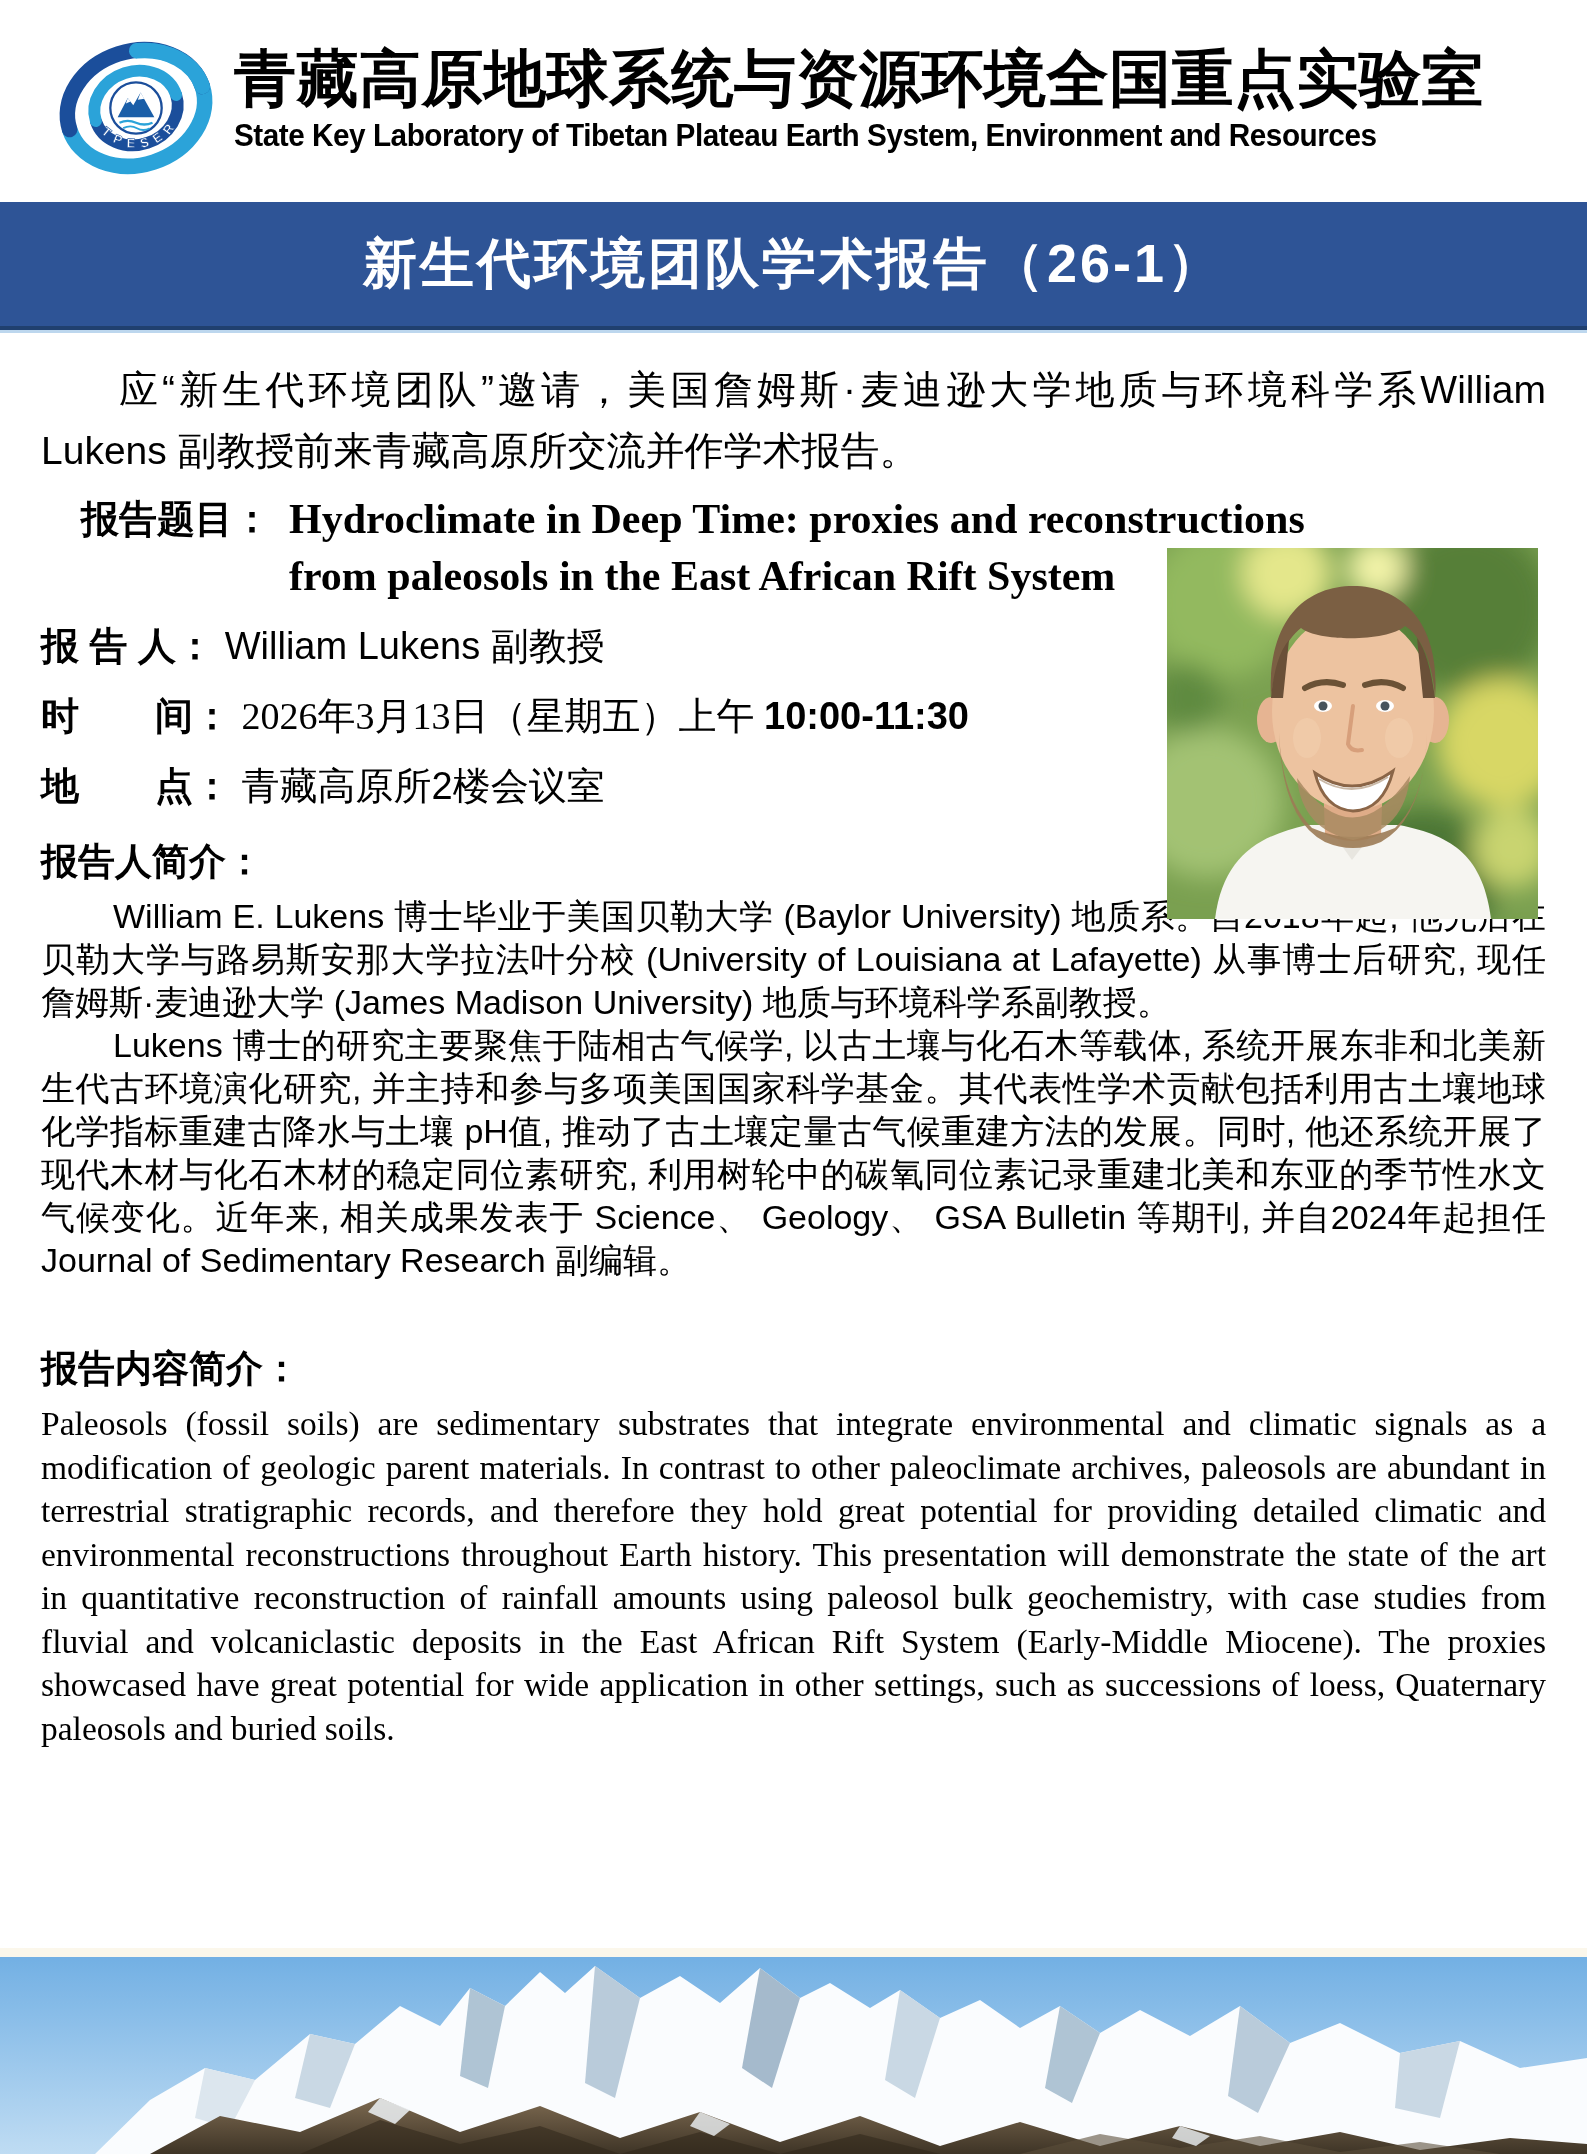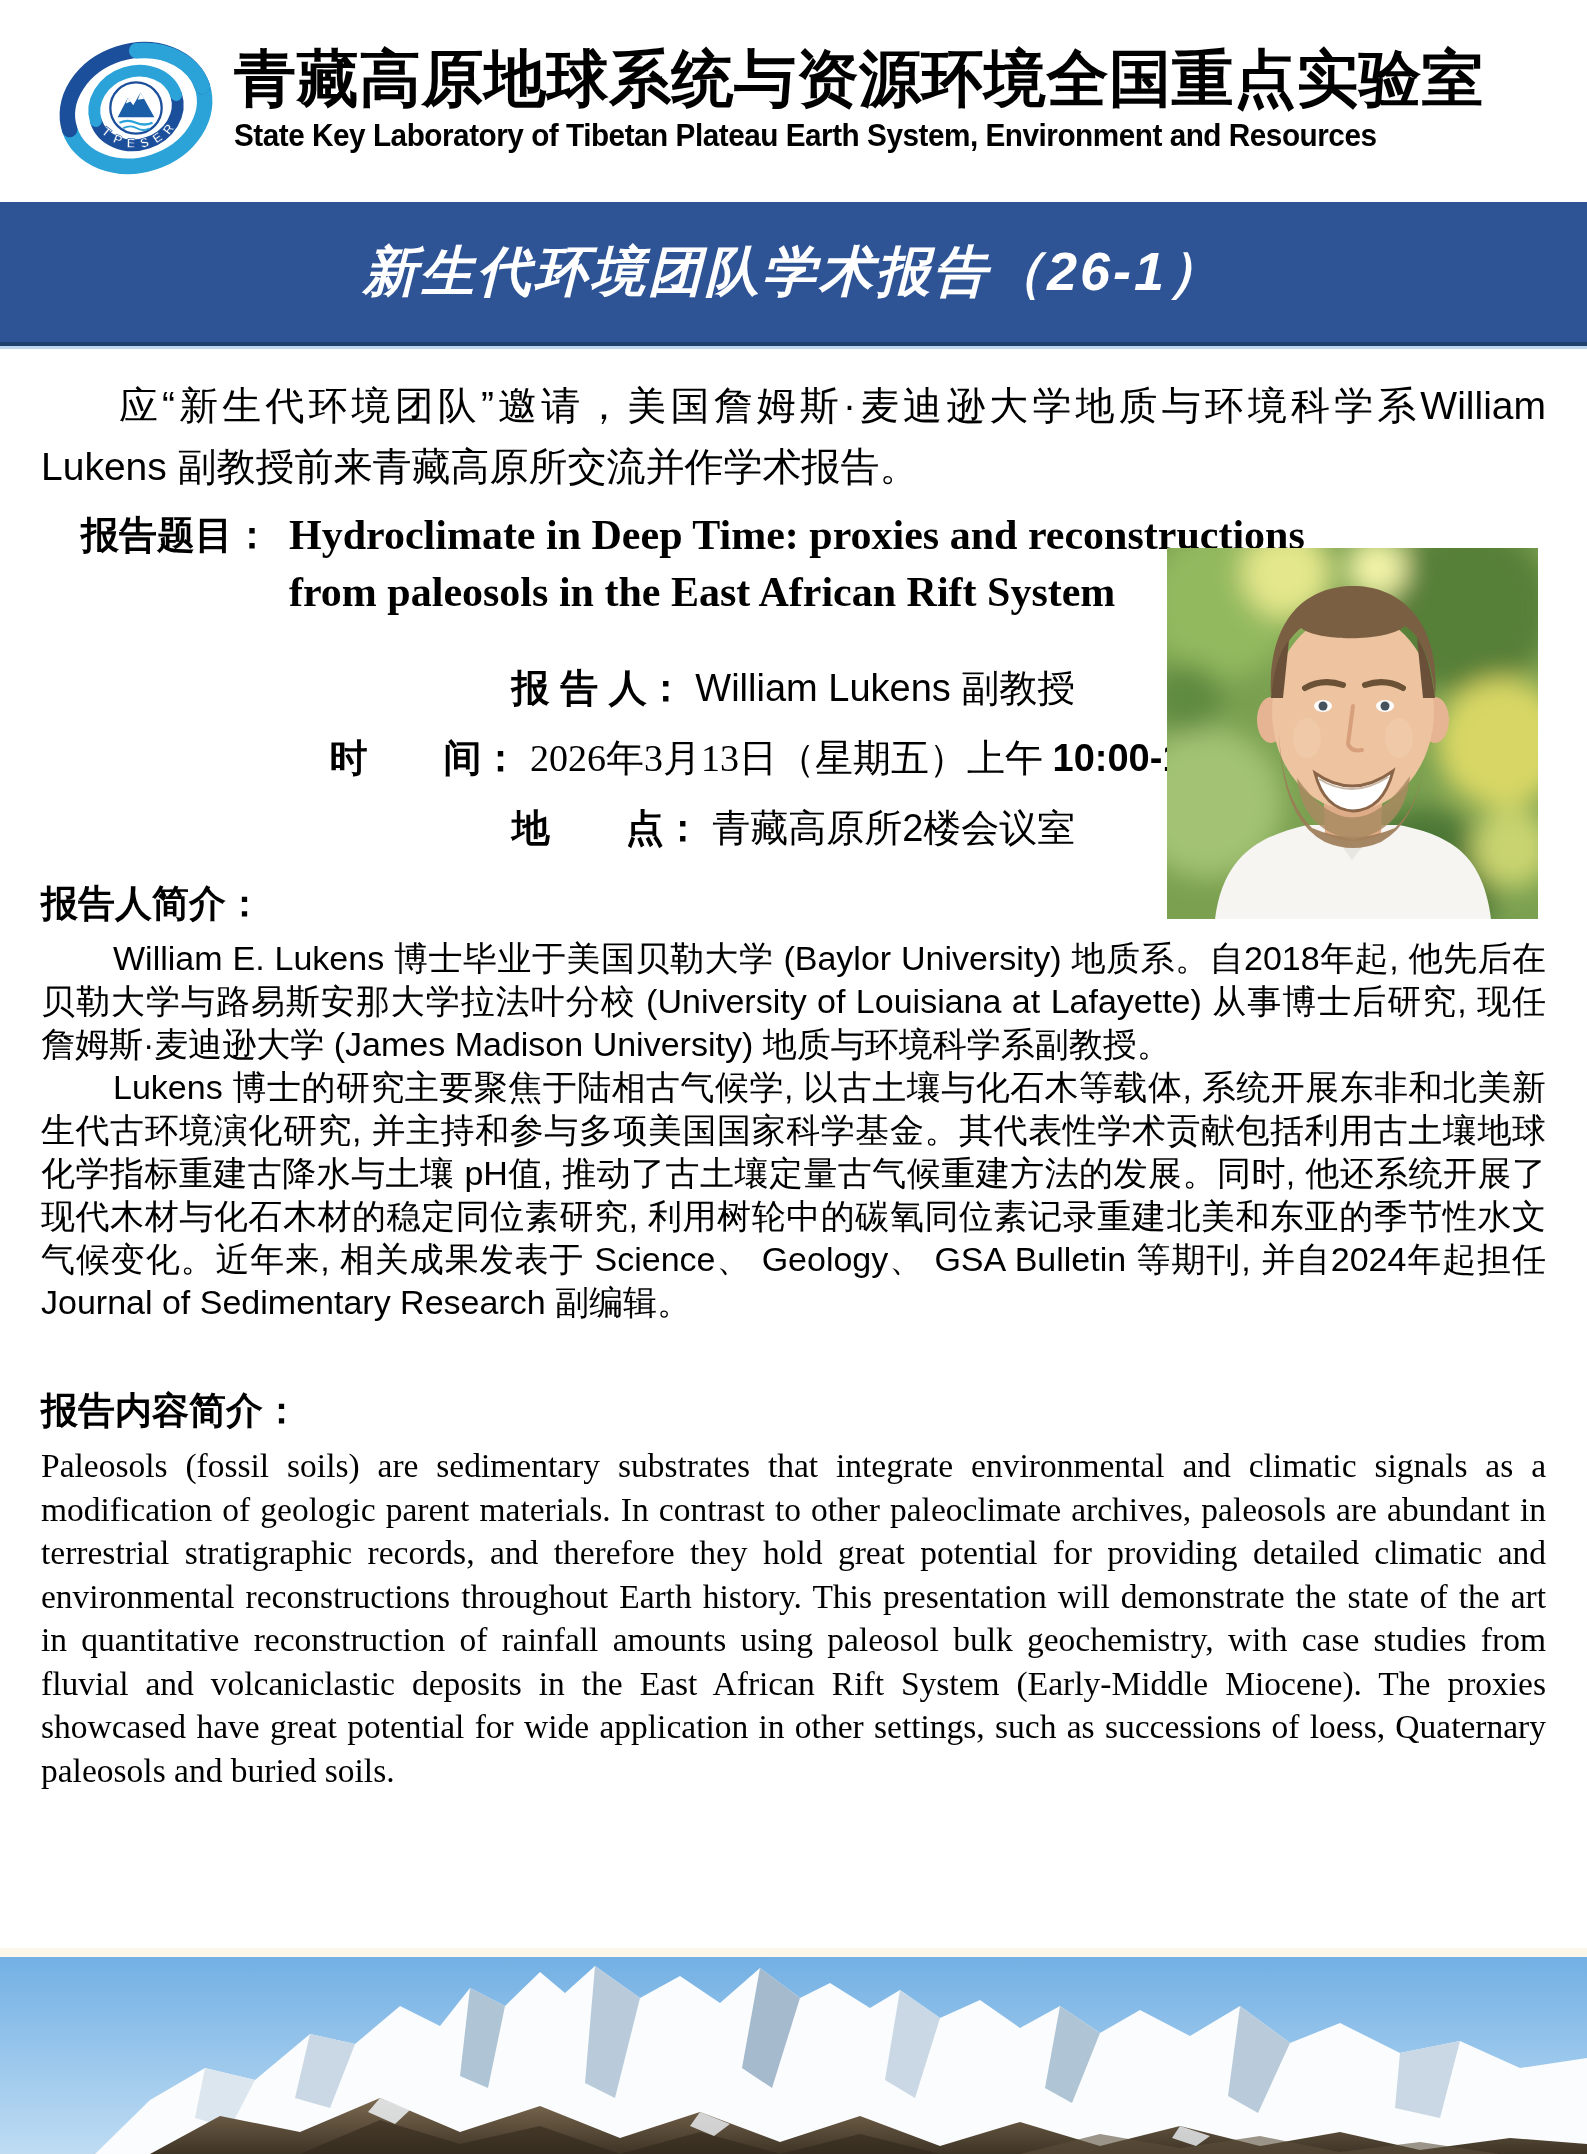--- a/index.html
+++ b/index.html
@@ -14,36 +14,36 @@
   
   .header { display:flex; align-items:flex-start; padding:30px 36px 0 44px; }
   .logo { flex:0 0 auto; }
   .logo svg { width:184px; height:156px; display:block; }
   .header-titles { margin-left:6px; padding-top:10px; min-width:0; }
   .title-zh { font-size:62px; font-weight:900; line-height:1.25; white-space:nowrap; letter-spacing:0.5px; }
   .title-en { font-size:30.5px; font-weight:700; white-space:nowrap; margin-top:0px;
               transform:scaleX(.975); transform-origin:left center; letter-spacing:-0.5px; }
 
   
-  .banner { margin-top:16px; height:144px; background:#2E5496;
+  .banner { margin-top:16px; height:128px; background:#2E5496;
             display:flex; align-items:center; justify-content:center;
-            border-bottom:4px solid #20406F;font-style:italic; }
+            border-bottom:4px solid #20406F; }
   .banner-title { color:#fff; font-size:54px; font-weight:700; letter-spacing:3px; }
   .banner-underline { height:3px; background:#BDD7EE; }
 
   
   .content { padding:26px 41px 0 41px; position:relative; }
   .intro { margin:0; font-size:39px; line-height:61px; text-indent:78px; text-align:justify; }
 
   .talk-row { display:flex; align-items:flex-start; margin-top:10px; }
   .talk-label { font-size:38px; font-weight:700; line-height:56px; white-space:nowrap; flex:0 0 auto;margin-left:40px; }
   .talk-title { font-family:"Liberation Serif","DejaVu Serif",serif; font-size:42px; font-weight:700;
                 line-height:57px; margin-left:18px; max-width:1100px; }
 
-  .info-rows { margin-top:46px;text-align:center; }
+  .info-rows { margin-top:20px; }
   .info-row { font-size:38px; line-height:42px; }
   .info-row + .info-row { margin-top:28px; }
   .info-label { font-weight:700; }
   .info-value { font-weight:400; }
   .serif-date { font-family:"Liberation Serif","DejaVu Serif",serif; }
   .bold-time { font-weight:700; }
 
   .section-label { font-size:37px; font-weight:700; margin-top:30px; }
   .bio { margin:8px 0 0 0; font-size:34px; line-height:43px; text-align:justify; text-indent:72px; }
   .bio + .bio { margin-top:0; }

